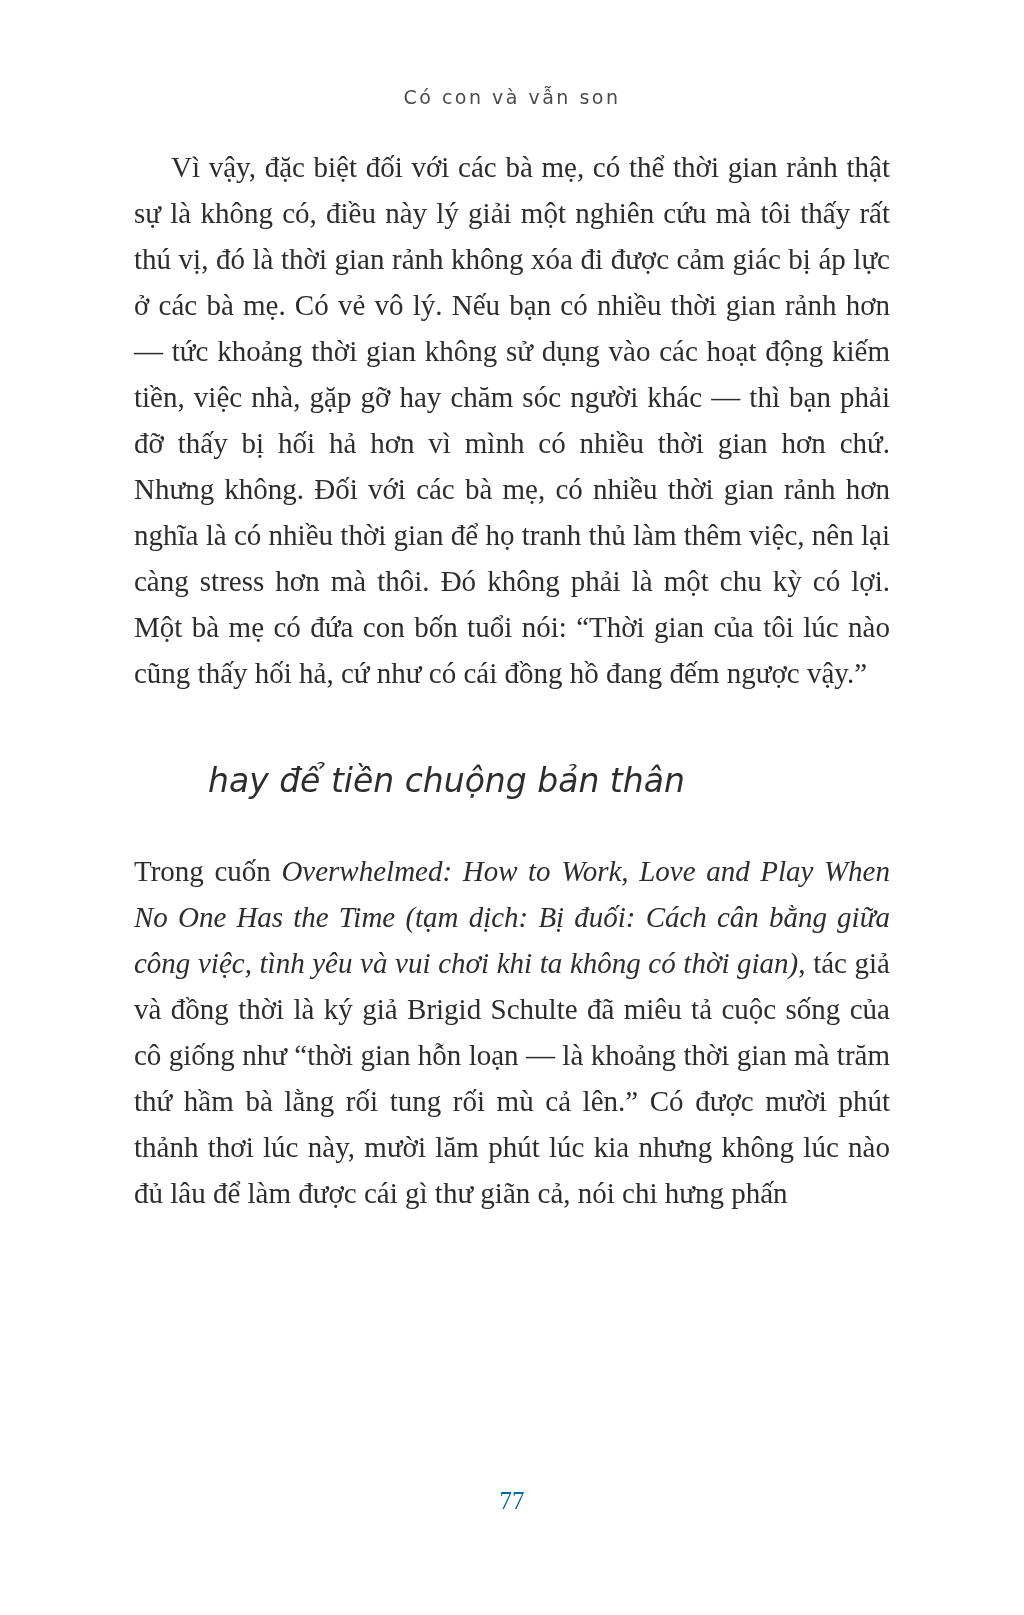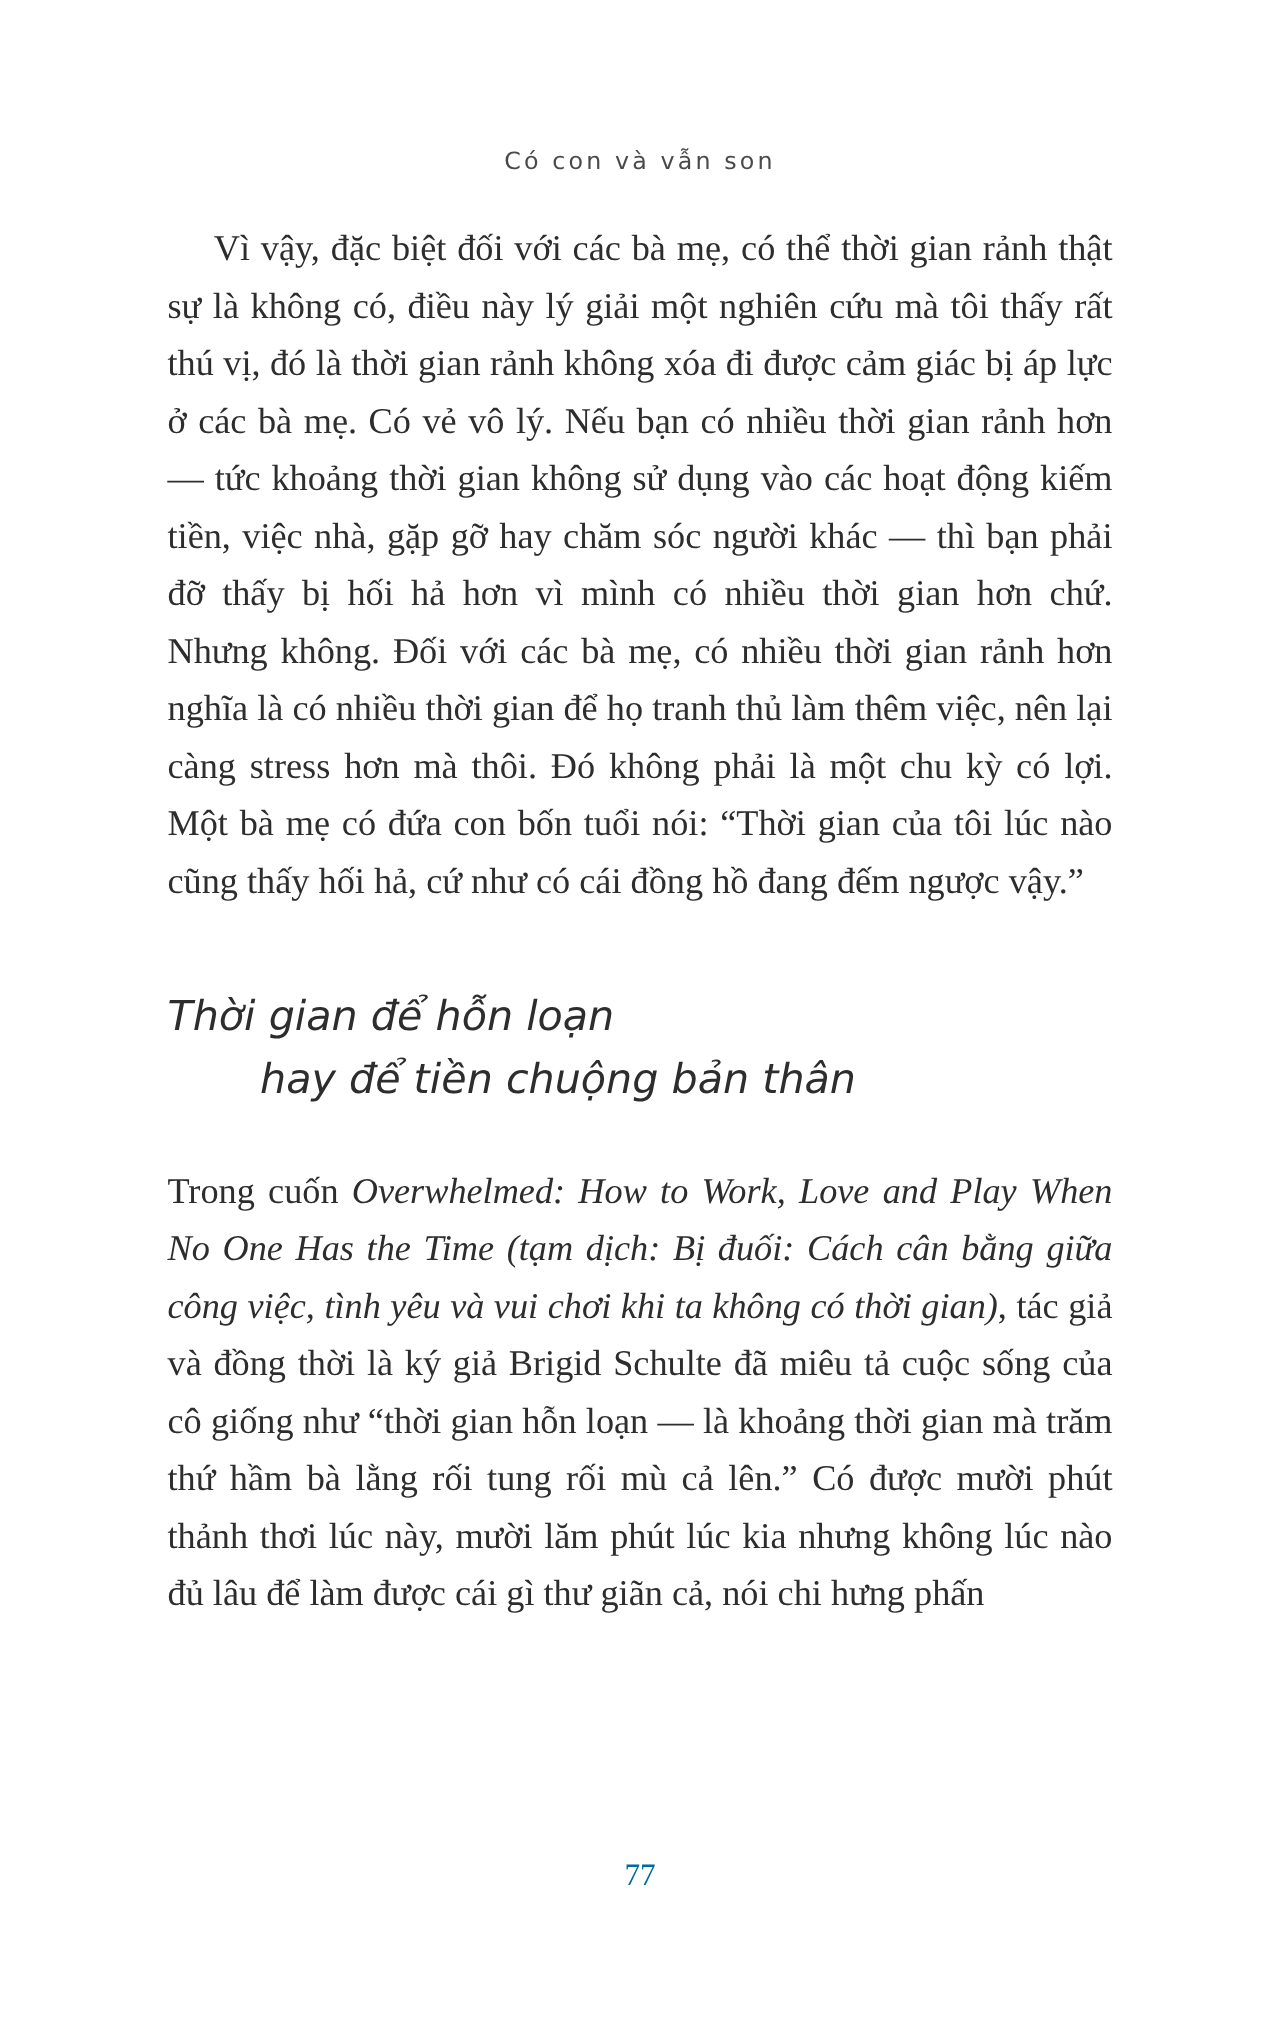--- a/index.html
+++ b/index.html
@@ -6,21 +6,21 @@
   body {
     width: 1024px;
     height: 1615px;
     background: #ffffff;
     font-family: "Liberation Serif", serif;
     color: #2d2d2d;
     position: relative;
     overflow: hidden;
   }
   .running-header {
-    padding-top: 118px;
+    padding-top: 86px;
     text-align: center;
     font-family: "DejaVu Sans", sans-serif;
     font-size: 19px;
     letter-spacing: 2.5px;
     color: #4a4a4a;
     font-weight: 400;
   }
   .content { margin: 0 134px; }
   .body-para {
     font-size: 29px;
@@ -55,21 +55,20 @@
 </head>
 <body>
 
 <header class="running-header">Có con và vẫn son</header>
 
 <main class="content">
 
   <p class="body-para para-1">Vì vậy, đặc biệt đối với các bà mẹ, có thể thời gian rảnh thật sự là không có, điều này lý giải một nghiên cứu mà tôi thấy rất thú vị, đó là thời gian rảnh không xóa đi được cảm giác bị áp lực ở các bà mẹ. Có vẻ vô lý. Nếu bạn có nhiều thời gian rảnh hơn — tức khoảng thời gian không sử dụng vào các hoạt động kiếm tiền, việc nhà, gặp gỡ hay chăm sóc người khác — thì bạn phải đỡ thấy bị hối hả hơn vì mình có nhiều thời gian hơn chứ. Nhưng không. Đối với các bà mẹ, có nhiều thời gian rảnh hơn nghĩa là có nhiều thời gian để họ tranh thủ làm thêm việc, nên lại càng stress hơn mà thôi. Đó không phải là một chu kỳ có lợi. Một bà mẹ có đứa con bốn tuổi nói: “Thời gian của tôi lúc nào cũng thấy hối hả, cứ như có cái đồng hồ đang đếm ngược vậy.”</p>
 
   <h2 class="section-heading">
-    <span class="heading-line heading-line-1">Thời gian để hỗn loạn</span>
     <span class="heading-line heading-line-2">hay để tiền chuộng bản thân</span>
   </h2>
 
   <p class="body-para para-2"><span>Trong cuốn </span><span class="italic">Overwhelmed: How to Work, Love and Play When No One Has the Time (tạm dịch: Bị đuối: Cách cân bằng giữa công việc, tình yêu và vui chơi khi ta không có thời gian)</span><span>, tác giả và đồng thời là ký giả Brigid Schulte đã miêu tả cuộc sống của cô giống như “thời gian hỗn loạn — là khoảng thời gian mà trăm thứ hầm bà lằng rối tung rối mù cả lên.” Có được mười phút thảnh thơi lúc này, mười lăm phút lúc kia nhưng không lúc nào đủ lâu để làm được cái gì thư giãn cả, nói chi hưng phấn</span></p>
 
 </main>
 
 <div class="page-number">77</div>
 
 </body></html>

